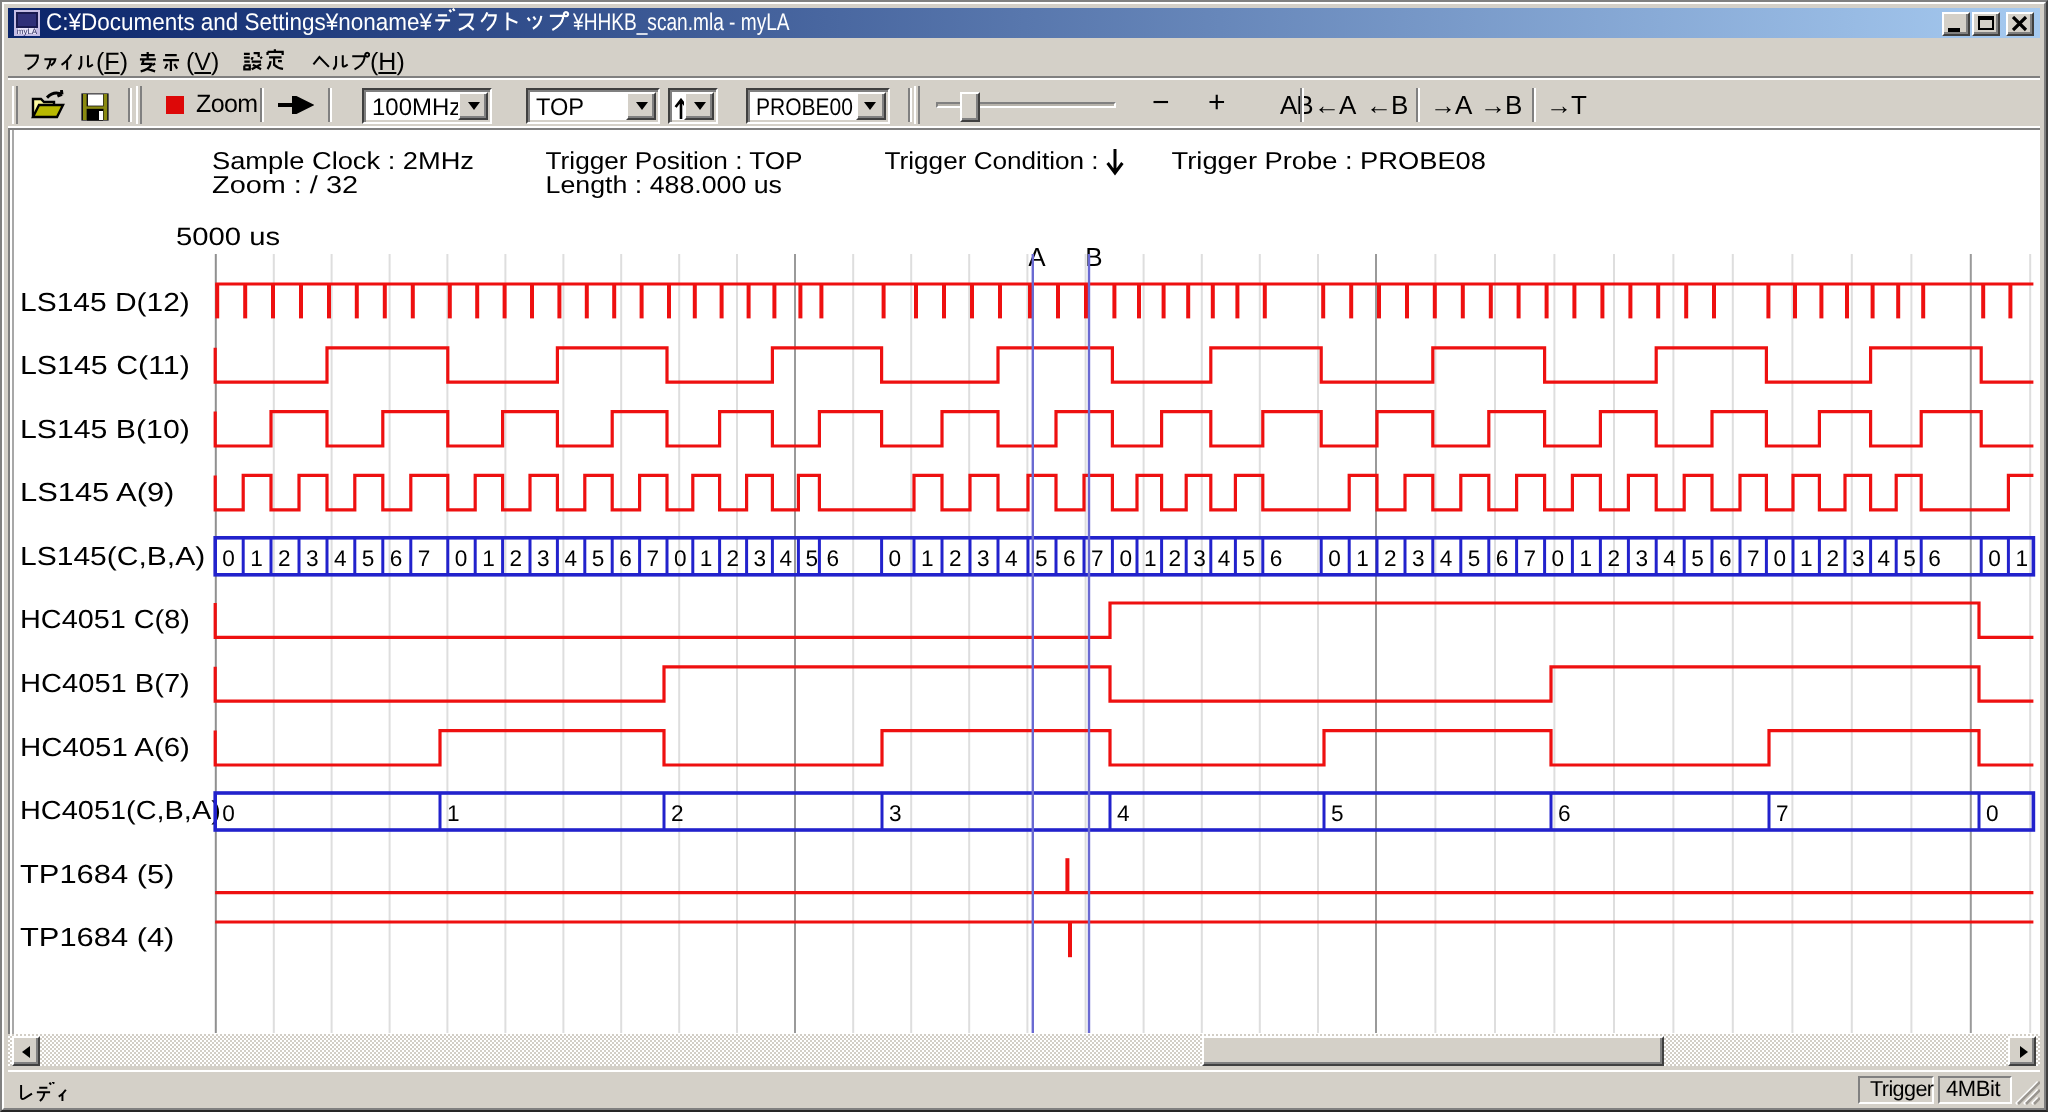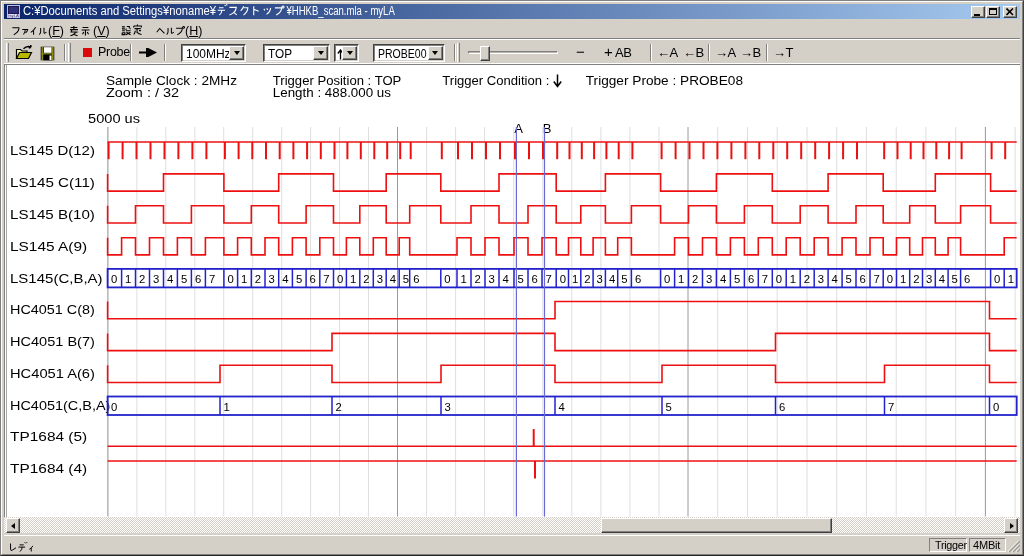--- a/index.html
+++ b/index.html
@@ -111,21 +111,21 @@
 <rect x="1.5" y="1" width="1.8" height="13" fill="#8a8a10"></rect>
 <rect x="11.8" y="1" width="1.8" height="13" fill="#8a8a10"></rect>
 <rect x="4" y="1.2" width="7.5" height="5.6" fill="#fff"></rect>
 <rect x="3.5" y="8.5" width="8" height="5.8" fill="#000"></rect>
 <rect x="9.5" y="9.5" width="2" height="4.5" fill="#fff"></rect>
 <rect x="1.5" y="7.2" width="12" height="1.2" fill="#8a8a10"></rect>
 </svg>
 <div class="tsep" style="left:64px"></div>
 <div class="tgrip" style="left:67.5px"></div>
 <div class="abs" style="left:83px;top:47.5px;width:9px;height:9.5px;background:#dd0808"></div>
-<div class="tbtxt" style="left:98px;top:45px;font-size:12.5px;letter-spacing:-0.3px">Probe</div>
+<div class="tbtxt" style="left:98px;top:45px;font-size:12.5px;letter-spacing:-0.3px">Zoom</div>
 <div class="tsep" style="left:130px"></div>
 <svg class="abs" style="left:139px;top:48px" width="18" height="9">
     <path d="M0,4.5 L11,4.5 M8,0.5 L16,4.5 L8,8.5 Z" stroke="#000" stroke-width="2" fill="#000"></path>
   </svg>
 <div class="tsep" style="left:164px"></div>
 <div class="abs combo" style="left:180.5px;top:44px;width:65.5px;height:18px">
     <svg width="45.5" height="14" style="position:absolute;left:4px;top:2px">
       <text x="0" y="10.5" font-size="12" textLength="44.6" lengthAdjust="spacingAndGlyphs" font-family="Liberation Sans">100MHz</text>
     </svg>
     <div class="cbtn" style="right:1px;width:15px;height:14px">
@@ -155,21 +155,21 @@
     <div class="cbtn" style="right:1px;width:15px;height:14px">
       <div class="arrowdn"></div>
     </div>
   </div>
 <div class="tsep" style="left:453.5px"></div>
 <div class="tgrip" style="left:457px"></div>
 <div class="abs" style="left:468px;top:51px;width:90px;height:3px;border:1px solid #808080;border-right-color:#fff;border-bottom-color:#fff;background:#b8b4ac"></div>
 <div class="abs btncap" style="left:480px;top:45.5px;width:10px;height:15px"></div>
 <div class="tbtxt" style="left:576px;top:43px;font-size:15px">−</div>
 <div class="tbtxt" style="left:604px;top:43px;font-size:15px">+</div>
-<div class="tbtxt" style="left:615px;top:45px">AB</div>
+<div class="tbtxt" style="left:640px;top:45px">AB</div>
 <div class="tsep" style="left:650px"></div>
 <div class="tbtxt" style="left:657px;top:45px">←A</div>
 <div class="tbtxt" style="left:683px;top:45px">←B</div>
 <div class="tsep" style="left:707.5px"></div>
 <div class="tbtxt" style="left:715px;top:45px">→A</div>
 <div class="tbtxt" style="left:740px;top:45px">→B</div>
 <div class="tsep" style="left:766px"></div>
 <div class="tbtxt" style="left:773px;top:45px">→T</div>
 <div class="abs" style="left:4px;top:63px;width:1016px;height:1px;background:#fff"></div>
 <div class="abs" style="left:4px;top:64px;width:1016px;height:453px;background:#fff;border-top:1px solid #808080;border-left:1px solid #808080"></div>

